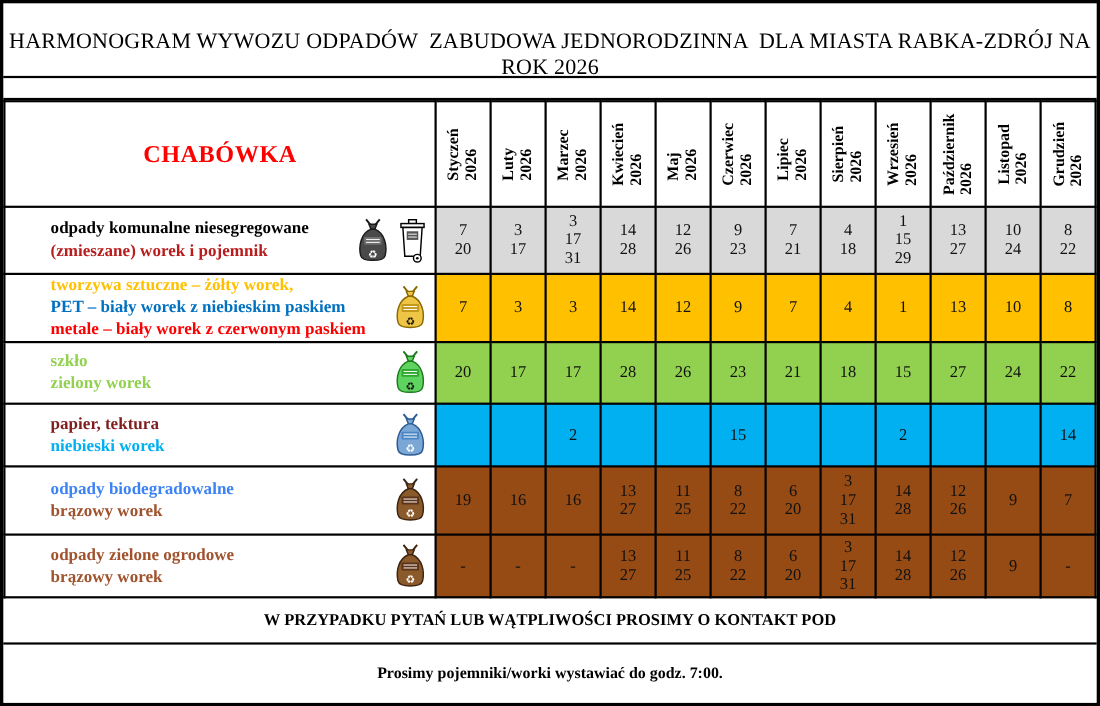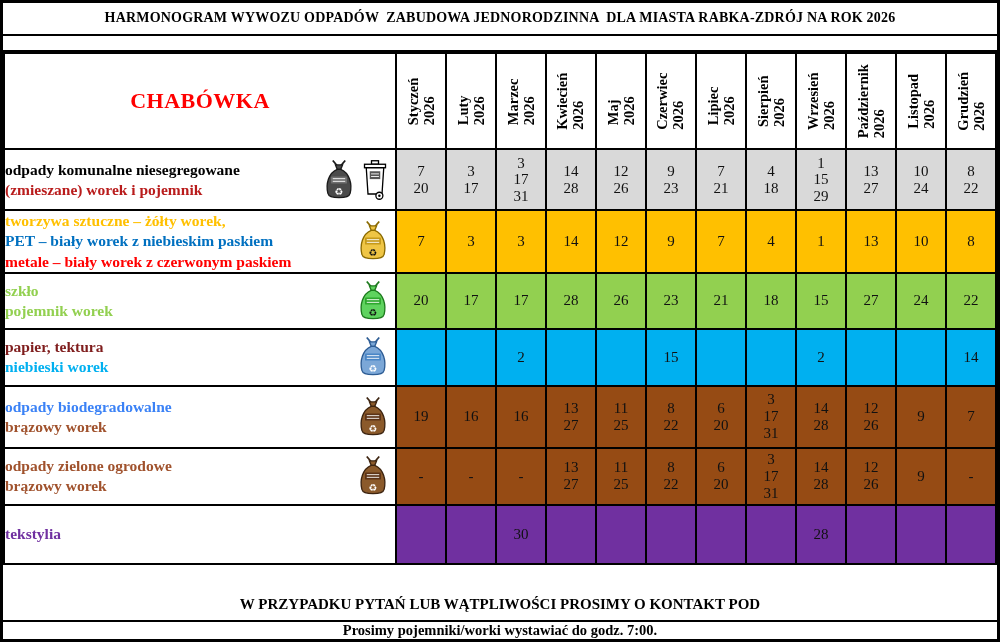--- a/index.html
+++ b/index.html
@@ -7,49 +7,49 @@
   body { font-family:"Liberation Serif", serif; }
   .page {
     width:1000px; height:642px;
     border:3px solid #000;
     display:flex; flex-direction:column;
     background:#fff;
   }
   .title-bar {
     height:40px; border-bottom:2px solid #000;
     display:flex; align-items:center; justify-content:center;
-    font-weight:bold; font-size:14px; letter-spacing:.2px;
-    text-align:center; white-space:pre-wrap;
+    font-weight:normal; font-size:20px; letter-spacing:.2px;
+    text-align:center; white-space:pre-wrap;margin-top:28px;
   }
   .gap-row { height:20px; border-bottom:2px solid #000; }
   table.sched { border-collapse:collapse; width:100%; table-layout:fixed; }
   table.sched th, table.sched td { border:2px solid #000; padding:0; }
   .label-cell { background:#fff; padding:2px 2px 2px 5px; vertical-align:middle; }
   .area-cell { vertical-align:middle; text-align:center; }
   .area-name { color:#FF0000; font-weight:bold; font-size:22px; letter-spacing:.5px; }
   .month-cell { background:#fff; vertical-align:middle; }
   .month-wrap { height:94px; display:flex; align-items:center; justify-content:center; overflow:hidden; }
   .vert {
     transform:rotate(-90deg);
     font-weight:bold; font-size:14.5px; line-height:1.12;
     white-space:nowrap; width:88px; text-align:left;
   }
-  .label-wrap { display:flex; align-items:center; }
+  .label-wrap { display:flex; align-items:center;padding-left:41px; }
   .lbl-text { flex:1; }
   .lbl-line { font-weight:bold; font-size:15.5px; line-height:1.3; }
   .lbl-icons { display:flex; align-items:center; gap:6px; padding-right:6px; }
   .lbl-icons svg { display:block; }
   .date-cell {
     text-align:center; vertical-align:middle;
     font-size:15px; line-height:1.12; white-space:pre-line; color:#111;
   }
   .footer1 {
     height:42px; border-bottom:2px solid #000;
     display:flex; flex-direction:column; align-items:center; justify-content:center;
-    font-weight:bold; font-size:15px; line-height:1.35; text-align:center;margin-top:23px;
+    font-weight:bold; font-size:15px; line-height:1.35; text-align:center;
   }
   .footer2 {
     flex:1; display:flex; align-items:center; justify-content:center;
     font-weight:bold; font-size:14.5px; text-align:center;
   }
 </style>
 </head>
 <body>
 
 <div class="page">
@@ -227,21 +227,21 @@
           <td class="date-cell" style="background: rgb(255, 192, 0);">1</td>
           <td class="date-cell" style="background: rgb(255, 192, 0);">13</td>
           <td class="date-cell" style="background: rgb(255, 192, 0);">10</td>
           <td class="date-cell" style="background: rgb(255, 192, 0);">8</td>
         </tr>
         <tr style="height: 56px;">
           <td class="label-cell">
             <div class="label-wrap">
               <div class="lbl-text">
                 <div class="lbl-line" style="color:#92D050">szkło</div>
-                <div class="lbl-line" style="color:#92D050">pojemnik worek</div>
+                <div class="lbl-line" style="color:#92D050">zielony worek</div>
               </div>
               <div class="lbl-icons">
                 <span>
                   <svg width="32" height="42" viewBox="0 0 36 46">
                     <path d="M11 1 L16 7 M25 1 L20 7" stroke="#1d7a1d" stroke-width="2" fill="none"></path>
                     <path d="M14 6 h8 l-2 5 h-4 Z" fill="#5FD35F" stroke="#1d7a1d" stroke-width="1.5"></path>
                     <path d="M16 11 h4 C30 15 33 28 30.5 38 C29 44.5 7 44.5 5.5 38 C3 28 6 15 16 11 Z" fill="#5FD35F" stroke="#1d7a1d" stroke-width="1.5"></path>
                     <rect x="9" y="19" width="18" height="8" rx="1" fill="#2EA82E"></rect>
                     <line x1="11" y1="21.5" x2="25" y2="21.5" stroke="#ffffff" stroke-width="1"></line>
                     <line x1="11" y1="24.5" x2="25" y2="24.5" stroke="#ffffff" stroke-width="1"></line>
@@ -378,42 +378,20 @@
           <td class="date-cell" style="background: rgb(150, 75, 20);">3
 17
 31</td>
           <td class="date-cell" style="background: rgb(150, 75, 20);">14
 28</td>
           <td class="date-cell" style="background: rgb(150, 75, 20);">12
 26</td>
           <td class="date-cell" style="background: rgb(150, 75, 20);">9</td>
           <td class="date-cell" style="background: rgb(150, 75, 20);">-</td>
         </tr>
-        <tr style="height: 59px;">
-          <td class="label-cell">
-            <div class="label-wrap">
-              <div class="lbl-text">
-                <div class="lbl-line" style="color:#7030A0">tekstylia</div>
-              </div>
-              <div class="lbl-icons"></div>
-            </div>
-          </td>
-          <td class="date-cell" style="background: rgb(112, 48, 160);"></td>
-          <td class="date-cell" style="background: rgb(112, 48, 160);"></td>
-          <td class="date-cell" style="background: rgb(112, 48, 160);">30</td>
-          <td class="date-cell" style="background: rgb(112, 48, 160);"></td>
-          <td class="date-cell" style="background: rgb(112, 48, 160);"></td>
-          <td class="date-cell" style="background: rgb(112, 48, 160);"></td>
-          <td class="date-cell" style="background: rgb(112, 48, 160);"></td>
-          <td class="date-cell" style="background: rgb(112, 48, 160);"></td>
-          <td class="date-cell" style="background: rgb(112, 48, 160);">28</td>
-          <td class="date-cell" style="background: rgb(112, 48, 160);"></td>
-          <td class="date-cell" style="background: rgb(112, 48, 160);"></td>
-          <td class="date-cell" style="background: rgb(112, 48, 160);"></td>
-        </tr>
       </tbody>
   </table>
 
   <div class="footer1">
     <div>W PRZYPADKU PYTAŃ LUB WĄTPLIWOŚCI PROSIMY O KONTAKT POD</div>
   </div>
   <div class="footer2">Prosimy pojemniki/worki wystawiać do godz. 7:00.</div>
 </div>
 
 </body></html>

